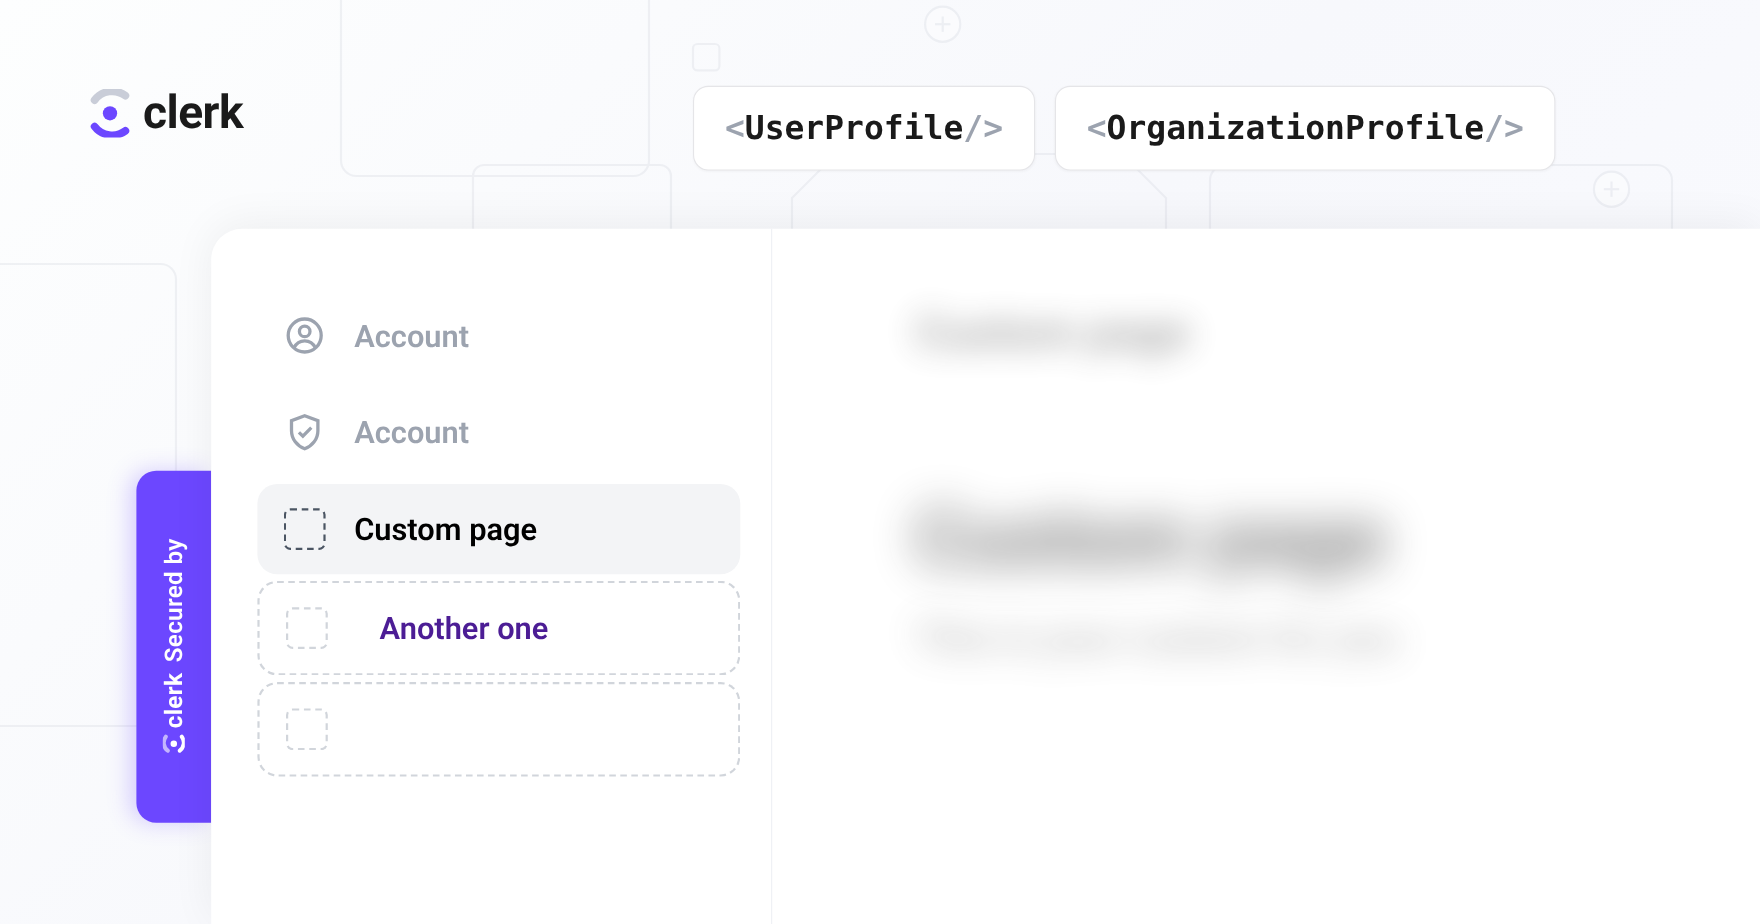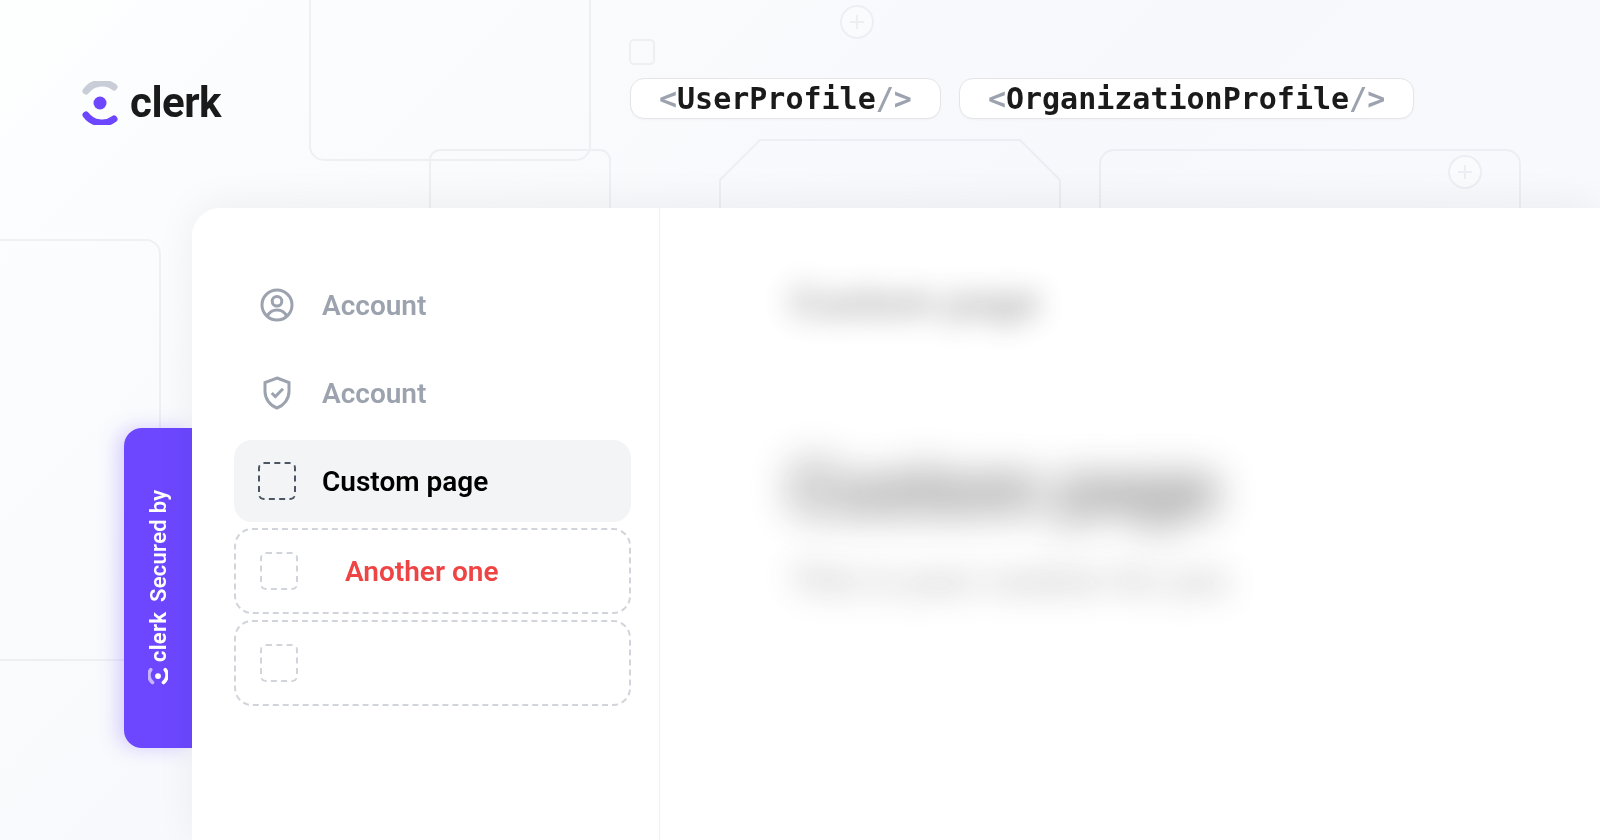--- a/index.html
+++ b/index.html
@@ -10,38 +10,38 @@
   .bg-decor { position: absolute; inset: 0; pointer-events: none; overflow: hidden; }
   .bg-decor svg { position: absolute; }
 
   
   .logo { position: absolute; top: 78px; left: 78px; display: flex; align-items: center; gap: 8px; }
   .logo-mark { width: 44px; height: 44px; position: relative; }
   .logo-text { font-size: 42px; font-weight: 700; color: #1a1a1a; letter-spacing: -0.5px; }
 
   
   .pills { position: absolute; top: 78px; left: 630px; display: flex; gap: 18px; }
-  .pill { background: #fff; border: 1px solid #e5e5e8; border-radius: 14px; padding: 2px 28px; font-family: ui-monospace, "SF Mono", Menlo, Consolas, monospace; font-size: 30px; color: #1a1a1a; font-weight: 600; box-shadow: 0 1px 2px rgba(0,0,0,0.03); }
+  .pill { background: #fff; border: 1px solid #e5e5e8; border-radius: 14px; padding: 20px 28px; font-family: ui-monospace, "SF Mono", Menlo, Consolas, monospace; font-size: 30px; color: #1a1a1a; font-weight: 600; box-shadow: 0 1px 2px rgba(0,0,0,0.03); }
   .pill .slash { color: #9ca3af; }
   .pill .gt { color: #9ca3af; }
   .pill .lt { color: #9ca3af; }
 
   
   .secured-badge { position: absolute; left: 124px; top: 428px; width: 68px; height: 320px; background: #6c47ff; border-radius: 18px 0 0 18px; display: flex; flex-direction: column; align-items: center; justify-content: center; box-shadow: -6px 0 20px rgba(108,71,255,0.25); }
   .secured-badge .text { color: #fff; font-size: 22px; font-weight: 600; writing-mode: vertical-rl; transform: rotate(180deg); letter-spacing: 0.3px; display:flex; align-items:center; gap:10px; }
   .secured-badge .badge-logo { display:inline-flex; align-items:center; gap:4px; }
   .secured-badge .badge-logo svg { transform: rotate(90deg); }
 
   
   .card { position: absolute; left: 192px; top: 208px; right: 0; bottom: 0; background: #fff; border-radius: 28px 0 0 0; box-shadow: 0 -4px 40px rgba(0,0,0,0.06); display: flex; }
-  .sidebar { width: 468px; border-right: 1px solid #eef0f4; padding: 56px 28px 0 42px; }
+  .sidebar { width: 510px; border-right: 1px solid #eef0f4; padding: 56px 28px 0 42px; }
   .nav-item { display: flex; align-items: center; gap: 26px; padding: 22px 24px; border-radius: 18px; font-size: 28px; font-weight: 600; color: #9ca3af; cursor: pointer; margin-bottom: 6px; }
   .nav-item.active { background: #f3f4f6; color: #000000; }
   .nav-item .icon { width: 38px; height: 38px; display:flex; align-items:center; justify-content:center; flex-shrink:0; }
-  .nav-item.dashed { border: 2px dashed #d1d5db; color:#ef4444;gap:47px; }
+  .nav-item.dashed { border: 2px dashed #d1d5db; color:#4c1d95;gap:47px; }
   .dashed-icon-box { width: 38px; height: 38px; border: 2.5px dashed #9ca3af; border-radius: 6px; }
   .nav-item.placeholder .dashed-icon-box { border-color: #d1d5db; }
   .nav-item.active .dashed-icon-box { border-color: #4b5563; }
 
   .content { flex: 1; padding: 70px 0 0 130px; position: relative; }
   .blur-heading-sm { font-size: 42px; font-weight: 700; color: #444; filter: blur(14px); opacity:0.45; }
   .blur-heading-lg { font-size: 72px; font-weight: 800; color: #222; filter: blur(20px); margin-top: 120px; opacity:0.55; }
   .blur-sub { font-size: 36px; font-weight: 600; color: #555; filter: blur(16px); margin-top: 28px; opacity:0.4; }
 
 </style>

